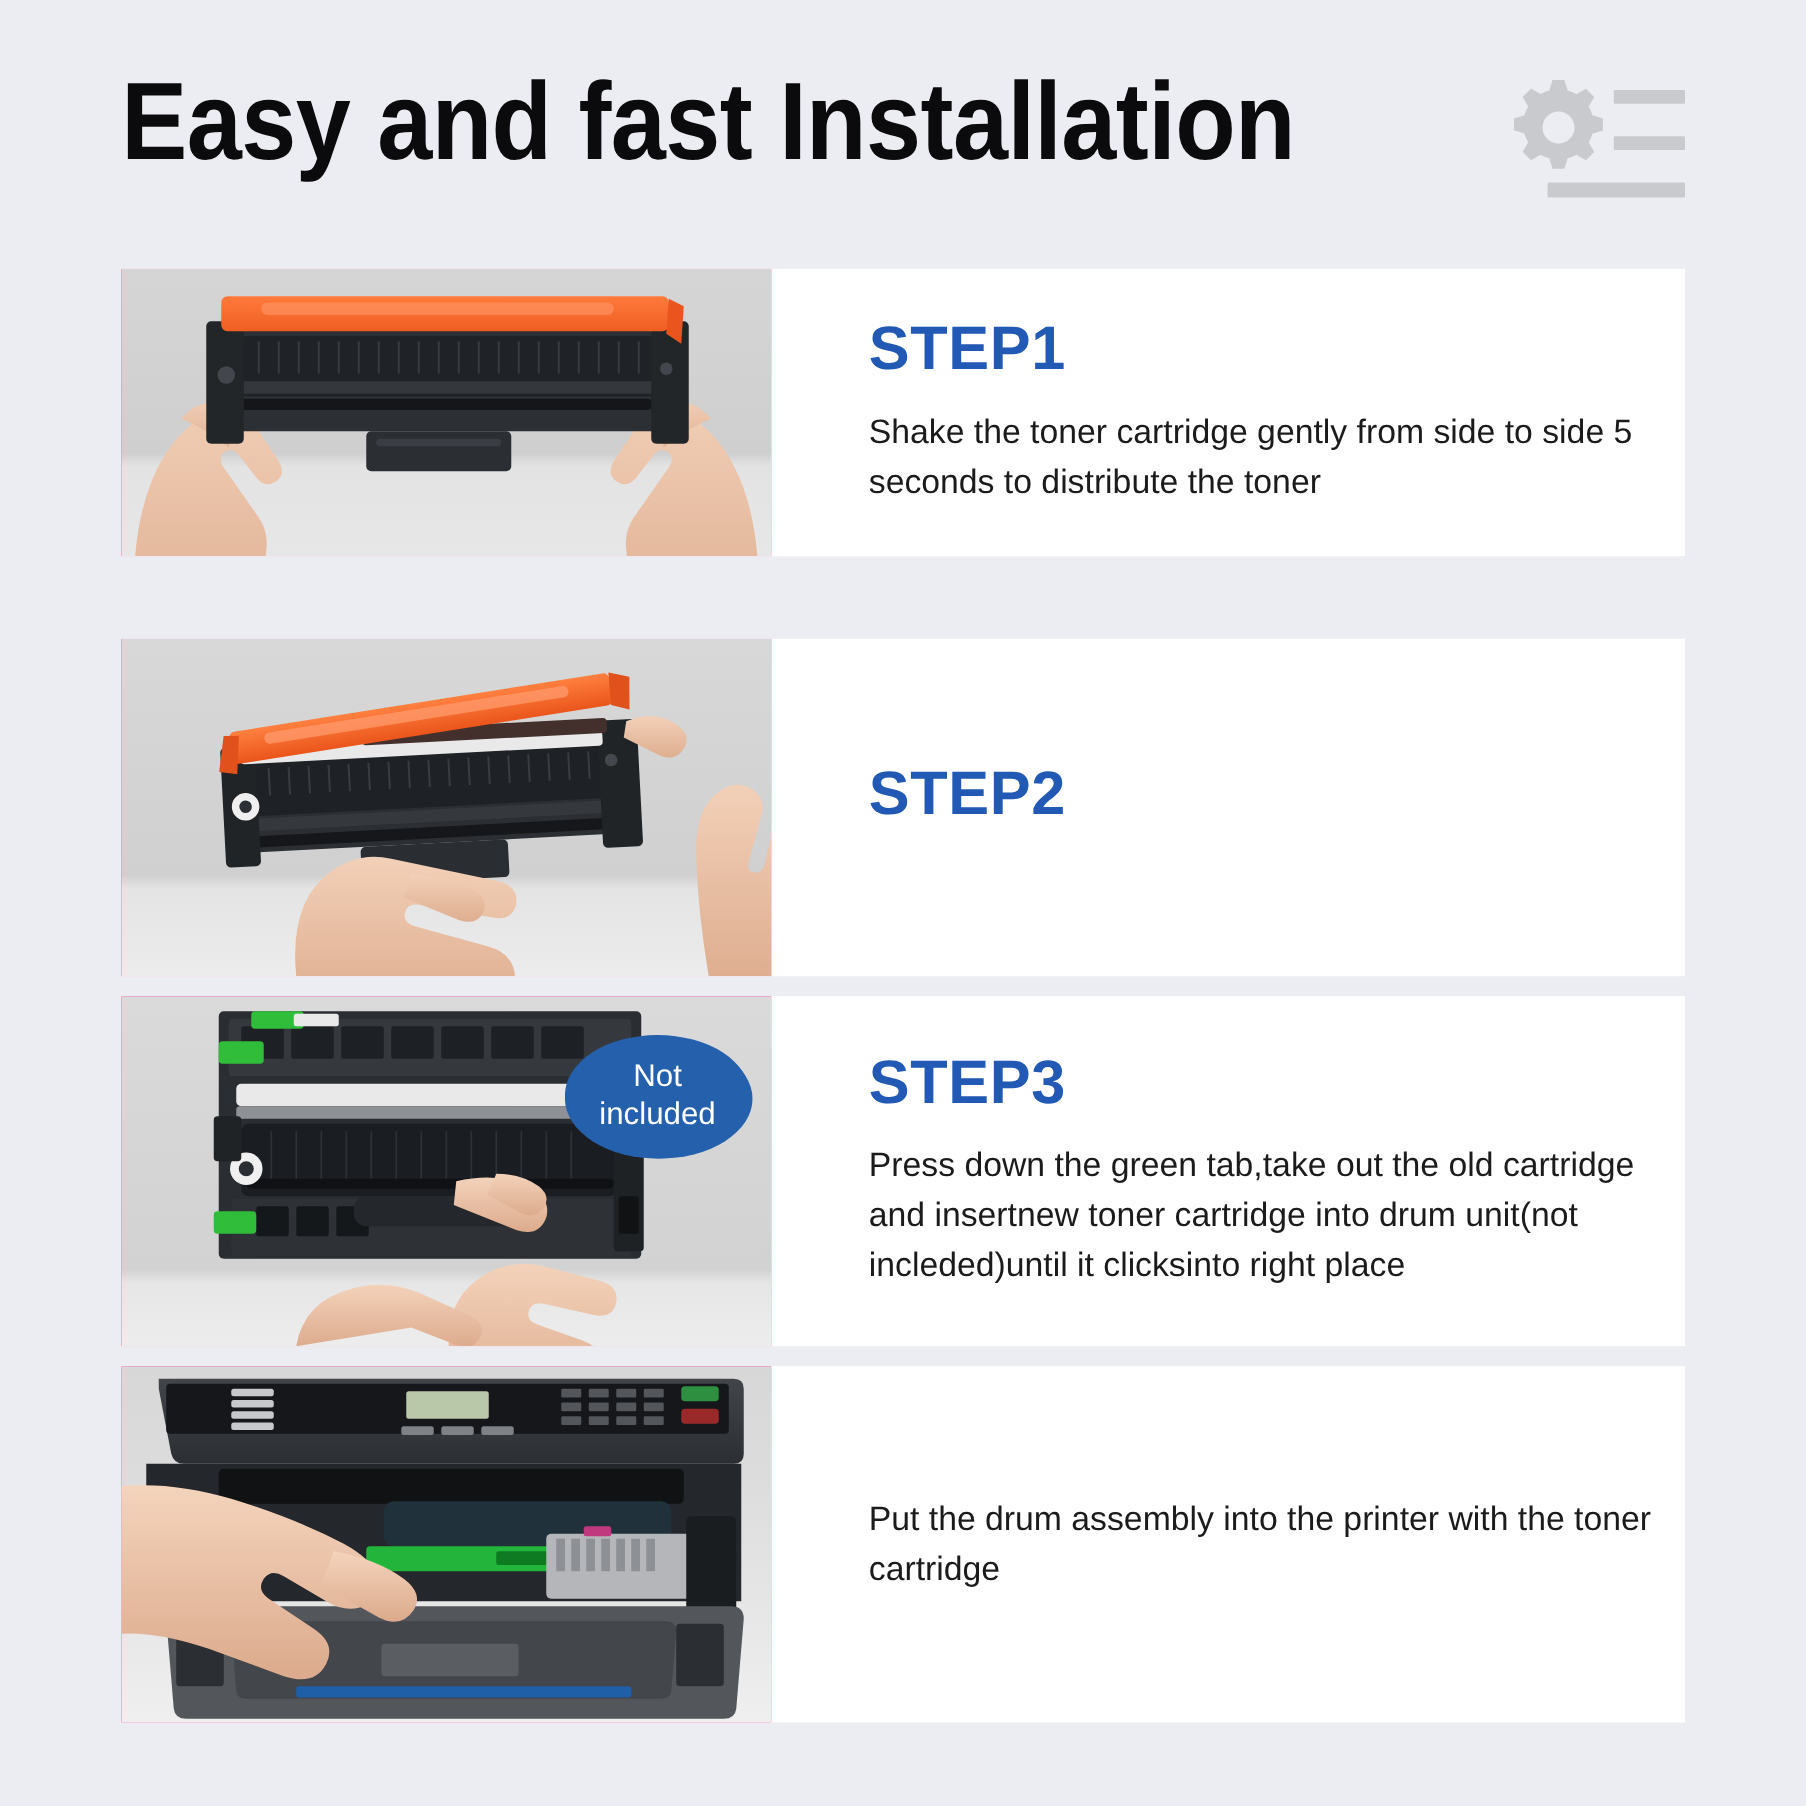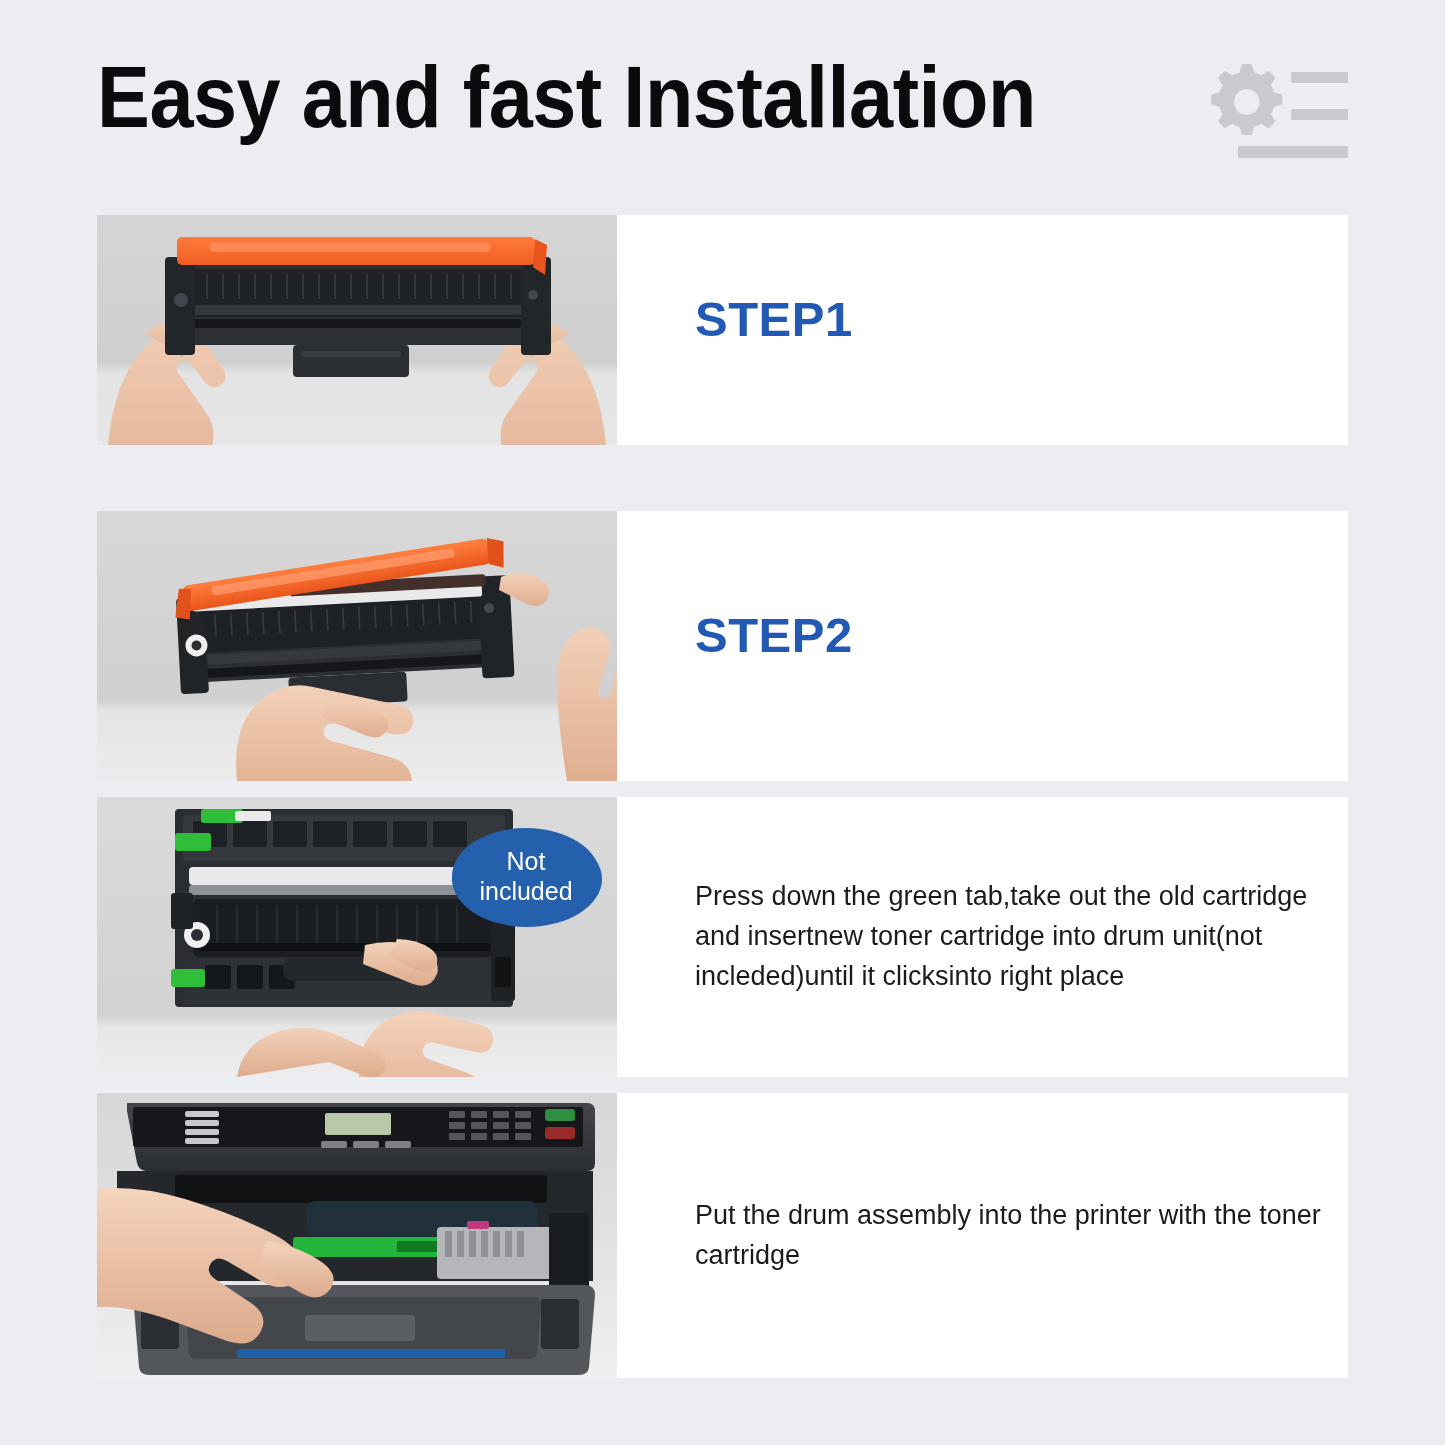--- a/index.html
+++ b/index.html
@@ -215,20 +215,21 @@
         <g>
           <rect x="80" y="42" width="358" height="28" rx="5" fill="url(#orange1)"></rect>
           <rect x="112" y="47" width="282" height="10" rx="5" fill="#ff9260" opacity="0.7"></rect>
           <path d="M438 44 l12 6 -2 30 -12-8 Z" fill="#e9551c"></path>
         </g>
       </svg>
     </div>
 
     <div class="text-col">
       <div class="step-label">STEP1</div>
+      <div class="step-desc">Shake the toner cartridge gently from side to side 5 seconds to distribute the toner</div>
     </div>
   </div>
 
   <div class="step-row r2">
     <div class="photo">
       <svg viewBox="0 0 520 270" preserveAspectRatio="xMidYMid slice" xmlns="http://www.w3.org/2000/svg">
         <defs>
           <linearGradient id="bg2" x1="0" y1="0" x2="0" y2="1">
             <stop offset="0" stop-color="#d8d8d8"></stop>
             <stop offset="0.70" stop-color="#d0d0d0"></stop>
@@ -389,20 +390,21 @@
         <ellipse cx="430" cy="82" rx="75" ry="48" fill="#2560ad"></ellipse>
       </svg>
 
       <div class="not-included">
         <span>Not</span>
         <span>included</span>
       </div>
     </div>
 
     <div class="text-col">
+      <div class="step-label">STEP3</div>
       <div class="step-desc">Press down the green tab,take out the old cartridge and insertnew toner cartridge into drum unit(not incleded)until it clicksinto right place</div>
     </div>
   </div>
 
   <div class="step-row r4">
     <div class="photo">
       <svg viewBox="0 0 520 285" preserveAspectRatio="xMidYMid slice" xmlns="http://www.w3.org/2000/svg">
         <defs>
           <linearGradient id="bg4" x1="0" y1="0" x2="0" y2="1">
             <stop offset="0" stop-color="#d7d7d7"></stop>

